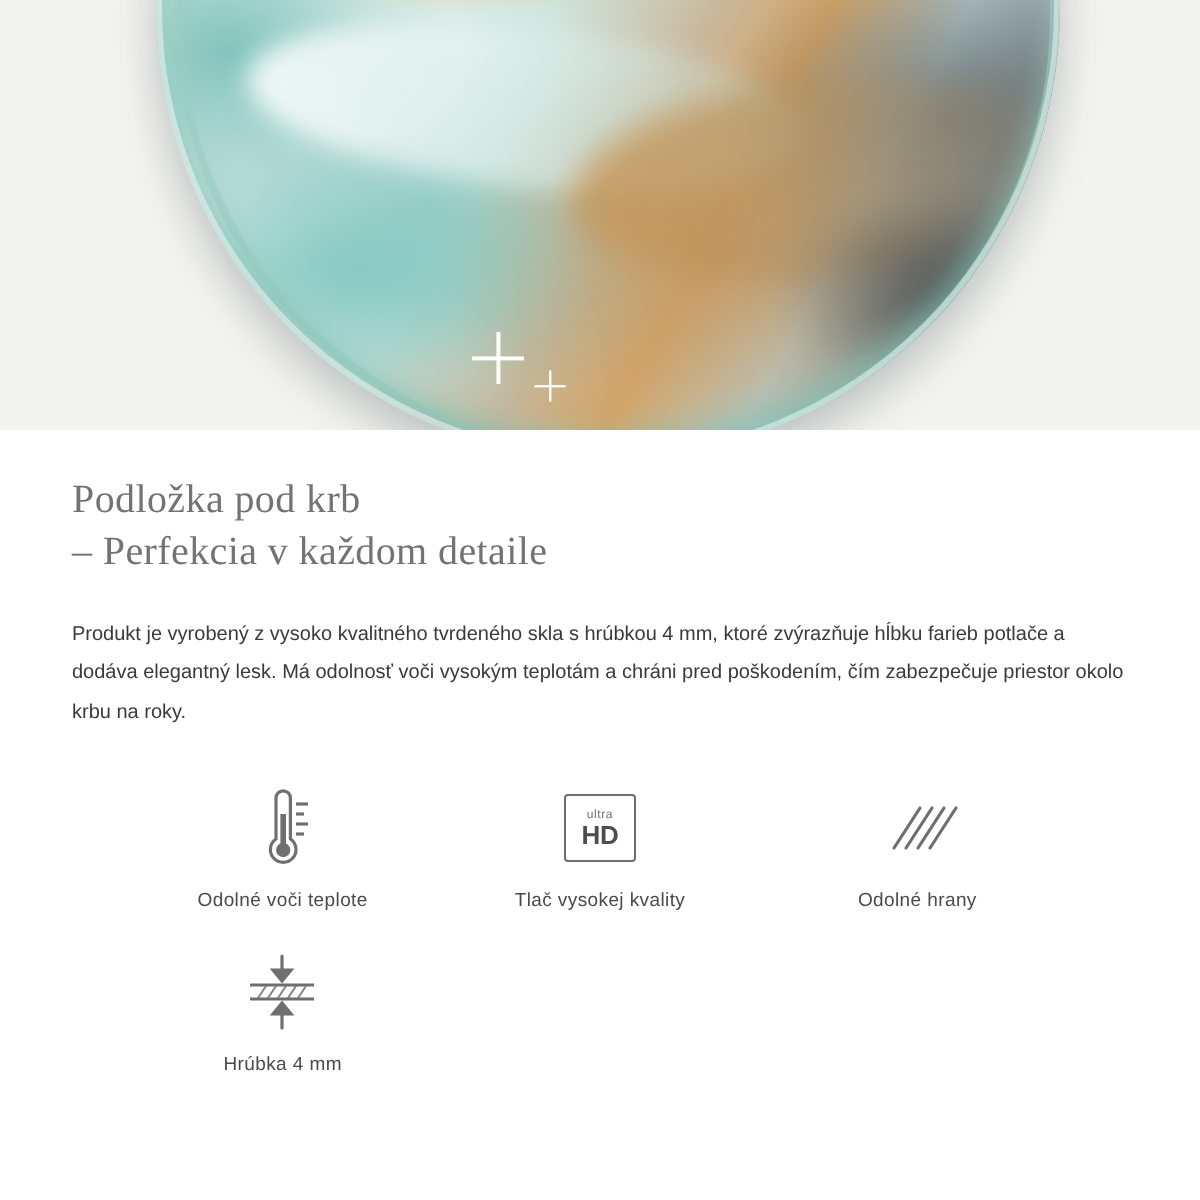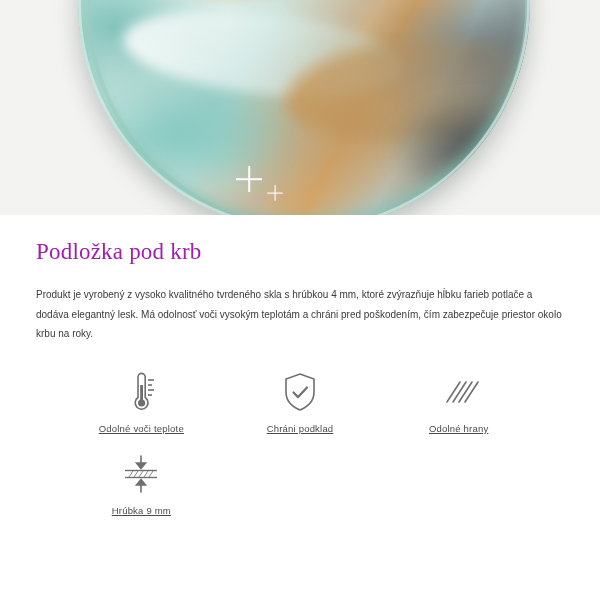--- a/index.html
+++ b/index.html
@@ -100,23 +100,23 @@
   .sparkle:after  { width: 1.6px; height: 26px; transform: translate(-50%,-50%); }
   .sp1 { left: 236px; top: 166px; }
   .sp2 { left: 262px; top: 180px; transform: scale(0.6); }
 
   
   .content {
     padding: 22px 36px 0 36px;
   }
   .headline {
     font-family: "Liberation Serif", serif;
-    font-size: 23px;
+    font-size: 20px;
     line-height: 1.32;
-    color: #a21caf;
+    color: #737373;
     font-weight: 400;
     margin: 0;
     letter-spacing: 0.2px;
   }
   .headline .l2 { display: block; }
 
   .paragraph {
     margin: 18px 0 0 0;
     font-size: 10px;
     line-height: 1.95;
@@ -143,21 +143,20 @@
     display: flex;
     align-items: center;
     justify-content: center;
   }
   .feature .caption {
     margin-top: 9px;
     font-size: 9.5px;
     color: #4a4a4a;
     text-align: center;
     letter-spacing: 0.2px;
-    text-decoration: underline;
   }
   svg { display: block; }
   .ultrahd {
     width: 34px;
     height: 32px;
     border: 1.6px solid #6f6f6f;
     border-radius: 2px;
     display: flex;
     flex-direction: column;
     align-items: center;
@@ -185,20 +184,21 @@
       <span class="edge"></span>
       <span class="rim"></span>
     </div>
     <span class="sparkle sp1"></span>
     <span class="sparkle sp2"></span>
   </div>
 
   <div class="content">
     <h1 class="headline">
       <span>Podložka pod krb</span>
+      <span class="l2">– Perfekcia v každom detaile</span>
     </h1>
 
     <p class="paragraph">Produkt je vyrobený z vysoko kvalitného tvrdeného skla s hrúbkou 4 mm, ktoré zvýrazňuje hĺbku farieb potlače a dodáva elegantný lesk. Má odolnosť voči vysokým teplotám a chráni pred poškodením, čím zabezpečuje priestor okolo krbu na roky.</p>
 
     <div class="features">
 
       <div class="feature">
         <div class="glyph">
           <svg width="34" height="42" viewBox="0 0 34 42">
             <g fill="none" stroke="#6f6f6f" stroke-width="1.6">
@@ -208,30 +208,30 @@
               <line x1="24" y1="19" x2="30" y2="19"></line>
               <line x1="24" y1="24" x2="28" y2="24"></line>
             </g>
             <circle cx="17.6" cy="32" r="3.6" fill="#6f6f6f"></circle>
             <rect x="16.2" y="14" width="2.8" height="16" fill="#6f6f6f"></rect>
           </svg>
         </div>
         <div class="caption">Odolné voči teplote</div>
       </div>
 
-
-      <div class="feature">
-        <div class="glyph">
-          <svg width="36" height="42" viewBox="0 0 36 42">
-            <path d="M18 3 L32 8 v13c0 9-6.2 14.8-14 18-7.8-3.2-14-9-14-18V8z" fill="none" stroke="#6f6f6f" stroke-width="1.6"></path>
-            <path d="M11.5 21.5 l4.6 4.6 L25 16.5" fill="none" stroke="#6f6f6f" stroke-width="2.2" stroke-linecap="round" stroke-linejoin="round"></path>
-          </svg>
-        </div>
-        <div class="caption">Chráni podklad</div>
-      </div>
+      <div class="feature">
+        <div class="glyph">
+          <div class="ultrahd">
+            <span class="u1">ultra</span>
+            <span class="u2">HD</span>
+          </div>
+        </div>
+        <div class="caption">Tlač vysokej kvality</div>
+      </div>
+
 
 
       <div class="feature">
         <div class="glyph">
           <svg width="40" height="32" viewBox="0 0 40 32">
             <g stroke="#6f6f6f" stroke-width="1.6" stroke-linecap="round">
               <line x1="8" y1="26" x2="21" y2="6"></line>
               <line x1="14" y1="26" x2="27" y2="6"></line>
               <line x1="20" y1="26" x2="33" y2="6"></line>
               <line x1="26" y1="26" x2="39" y2="6"></line>
@@ -254,18 +254,18 @@
             </g>
             <g stroke="#6f6f6f" stroke-width="1" opacity="0.85">
               <line x1="9" y1="23" x2="13" y2="17"></line>
               <line x1="14" y1="23" x2="18" y2="17"></line>
               <line x1="19" y1="23" x2="23" y2="17"></line>
               <line x1="24" y1="23" x2="28" y2="17"></line>
               <line x1="29" y1="23" x2="33" y2="17"></line>
             </g>
           </svg>
         </div>
-        <div class="caption">Hrúbka 9 mm</div>
+        <div class="caption">Hrúbka 4 mm</div>
       </div>
 
     </div>
   </div>
 </div>
 
 </body></html>

